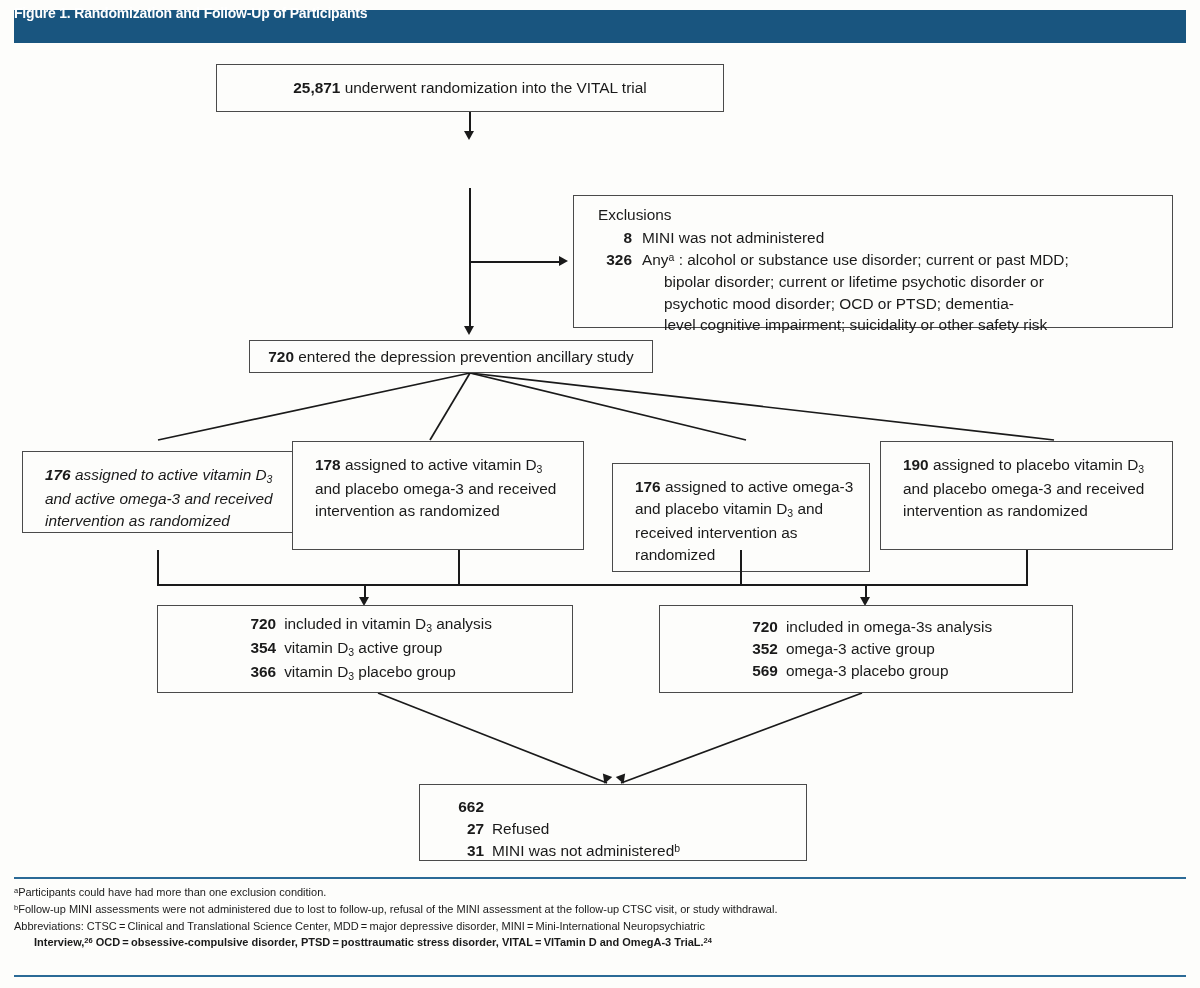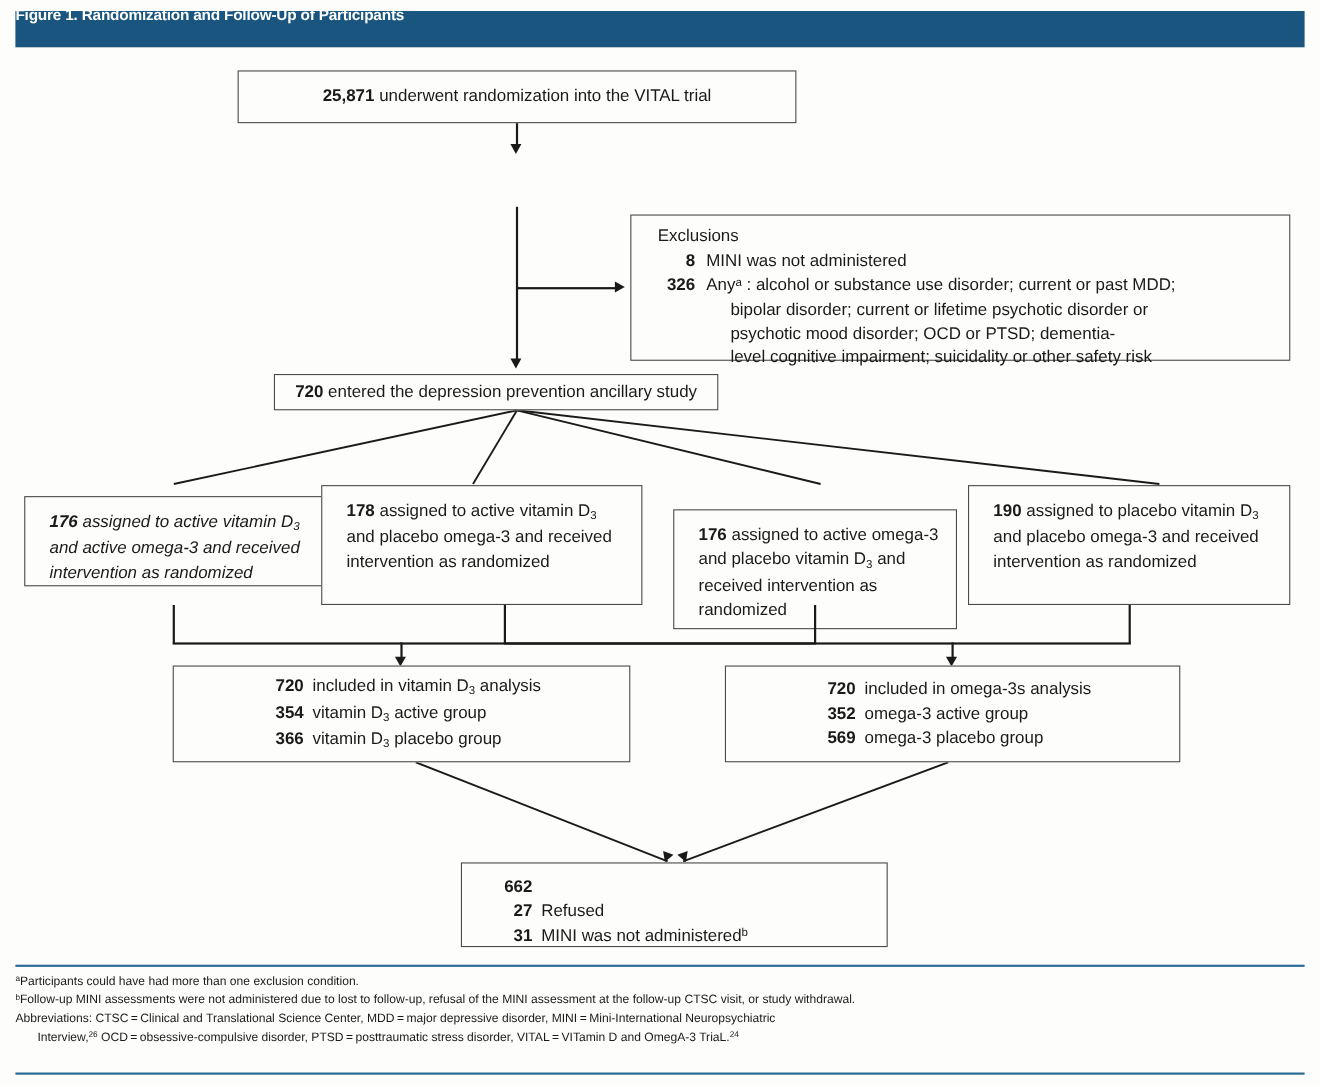--- a/index.html
+++ b/index.html
@@ -137,21 +137,21 @@
   }
   #footnotes {
     position: absolute;
     left: 14px; top: 884px;
     width: 1175px;
     font-size: 11px;
     line-height: 1.53;
     color: #1a1a1a;
   }
   #footnotes p { margin: 0; white-space: nowrap; }
-  .fn-indent { padding-left: 20px; }
+  .fn-indent { padding-left: 20px; font-weight: bold; }
 </style>
 </head>
 <body>
 
 <div id="figure-root">
 
   <div id="title-bar"></div>
   <div id="title-text">Figure 1. Randomization and Follow-Up of Participants</div>
 
   <svg class="conn" viewBox="0 0 1200 988">

